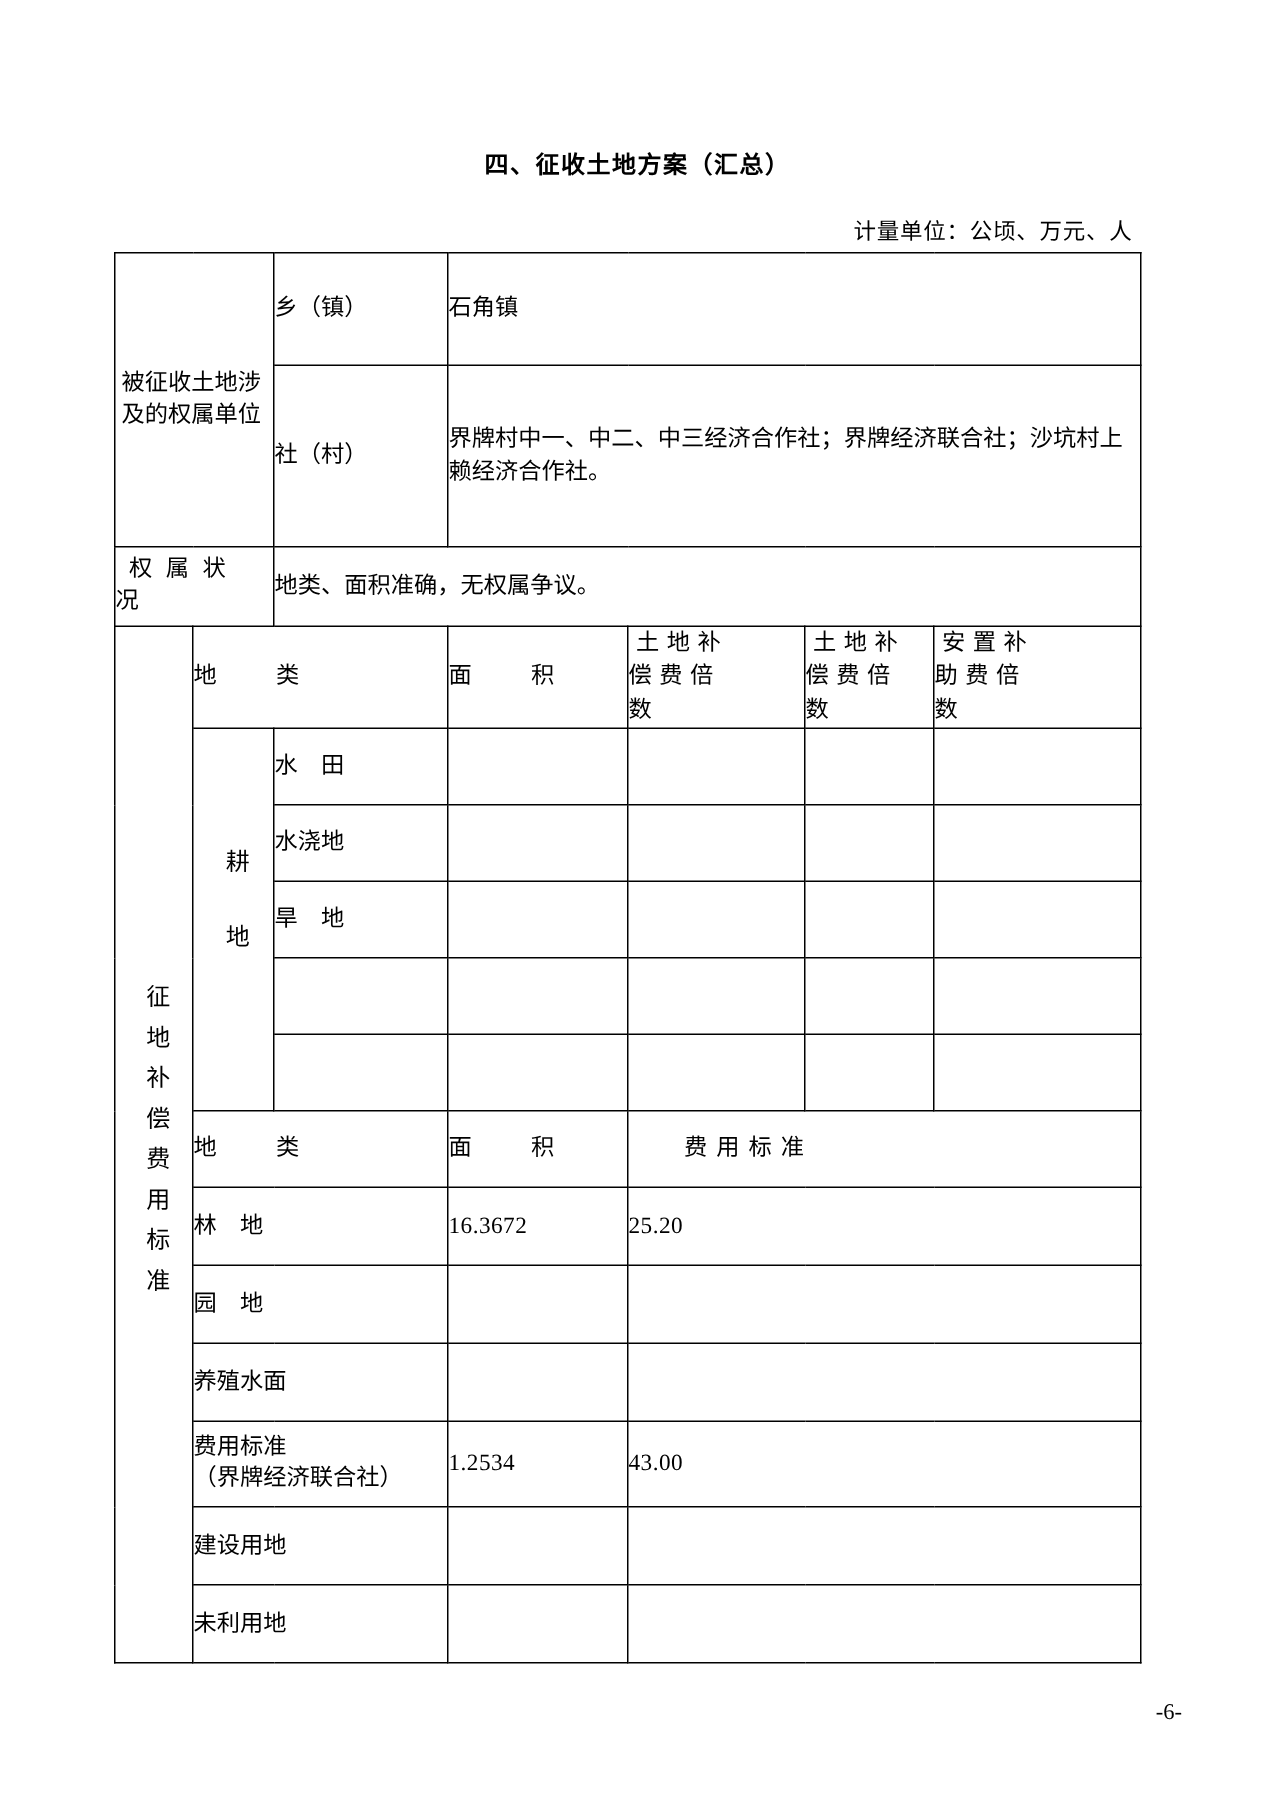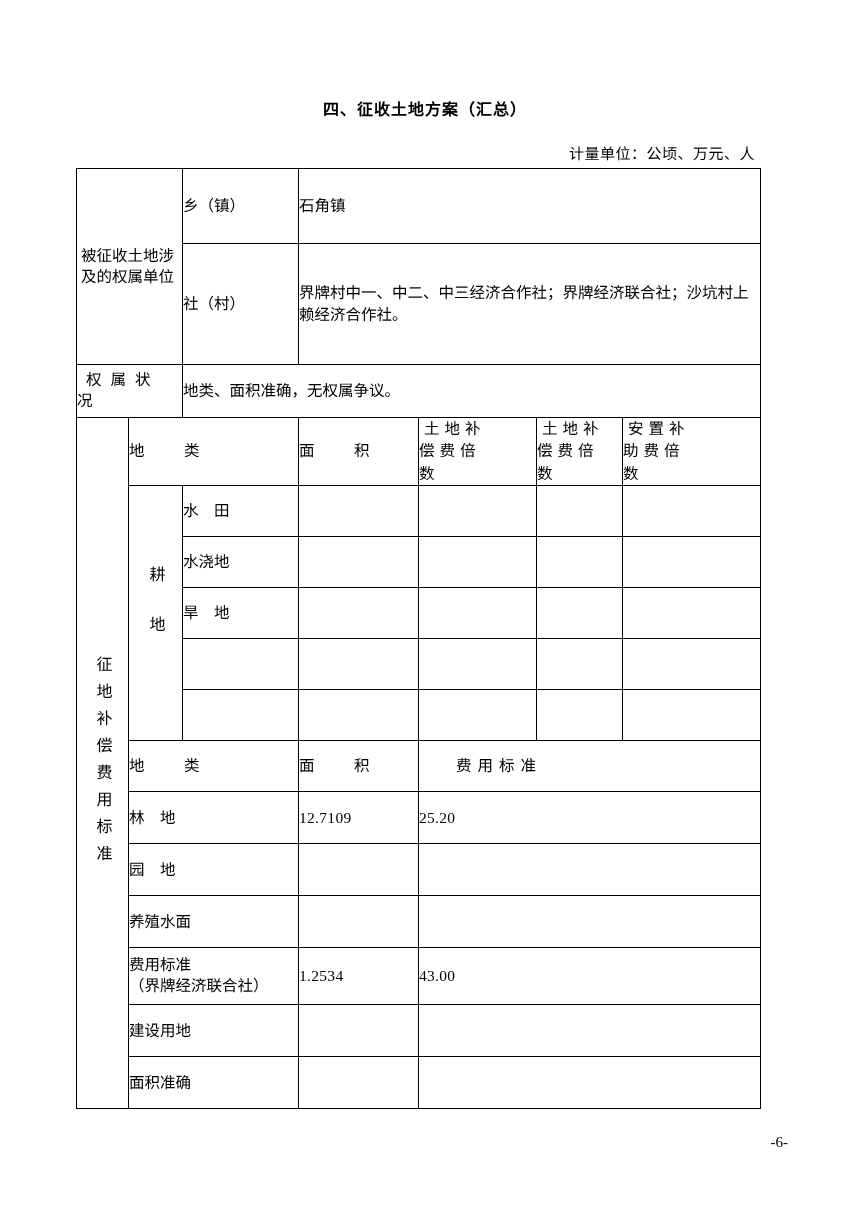--- a/index.html
+++ b/index.html
@@ -247,21 +247,21 @@
         </td>
         <td colspan="3">
           <span class="sp1">费用标准</span>
         </td>
       </tr>
 
       <tr>
         <td colspan="2" style="height:51px">
           <span>林　地</span>
         </td>
-        <td class="num">12.7109</td>
+        <td class="num">16.3672</td>
         <td colspan="3" class="num">25.20</td>
       </tr>
 
       <tr>
         <td colspan="2" style="height:51px">
           <span>园　地</span>
         </td>
         <td class="num"></td>
         <td colspan="3" class="num"></td>
       </tr>
@@ -286,21 +286,21 @@
       <tr>
         <td colspan="2" style="height:51px">
           <span>建设用地</span>
         </td>
         <td class="num"></td>
         <td colspan="3" class="num"></td>
       </tr>
 
       <tr>
         <td colspan="2" style="height:51px">
-          <span>面积准确</span>
+          <span>未利用地</span>
         </td>
         <td class="num"></td>
         <td colspan="3" class="num"></td>
       </tr>
 
     </tbody>
   </table>
 
   <div class="page-no">-6-</div>
 

